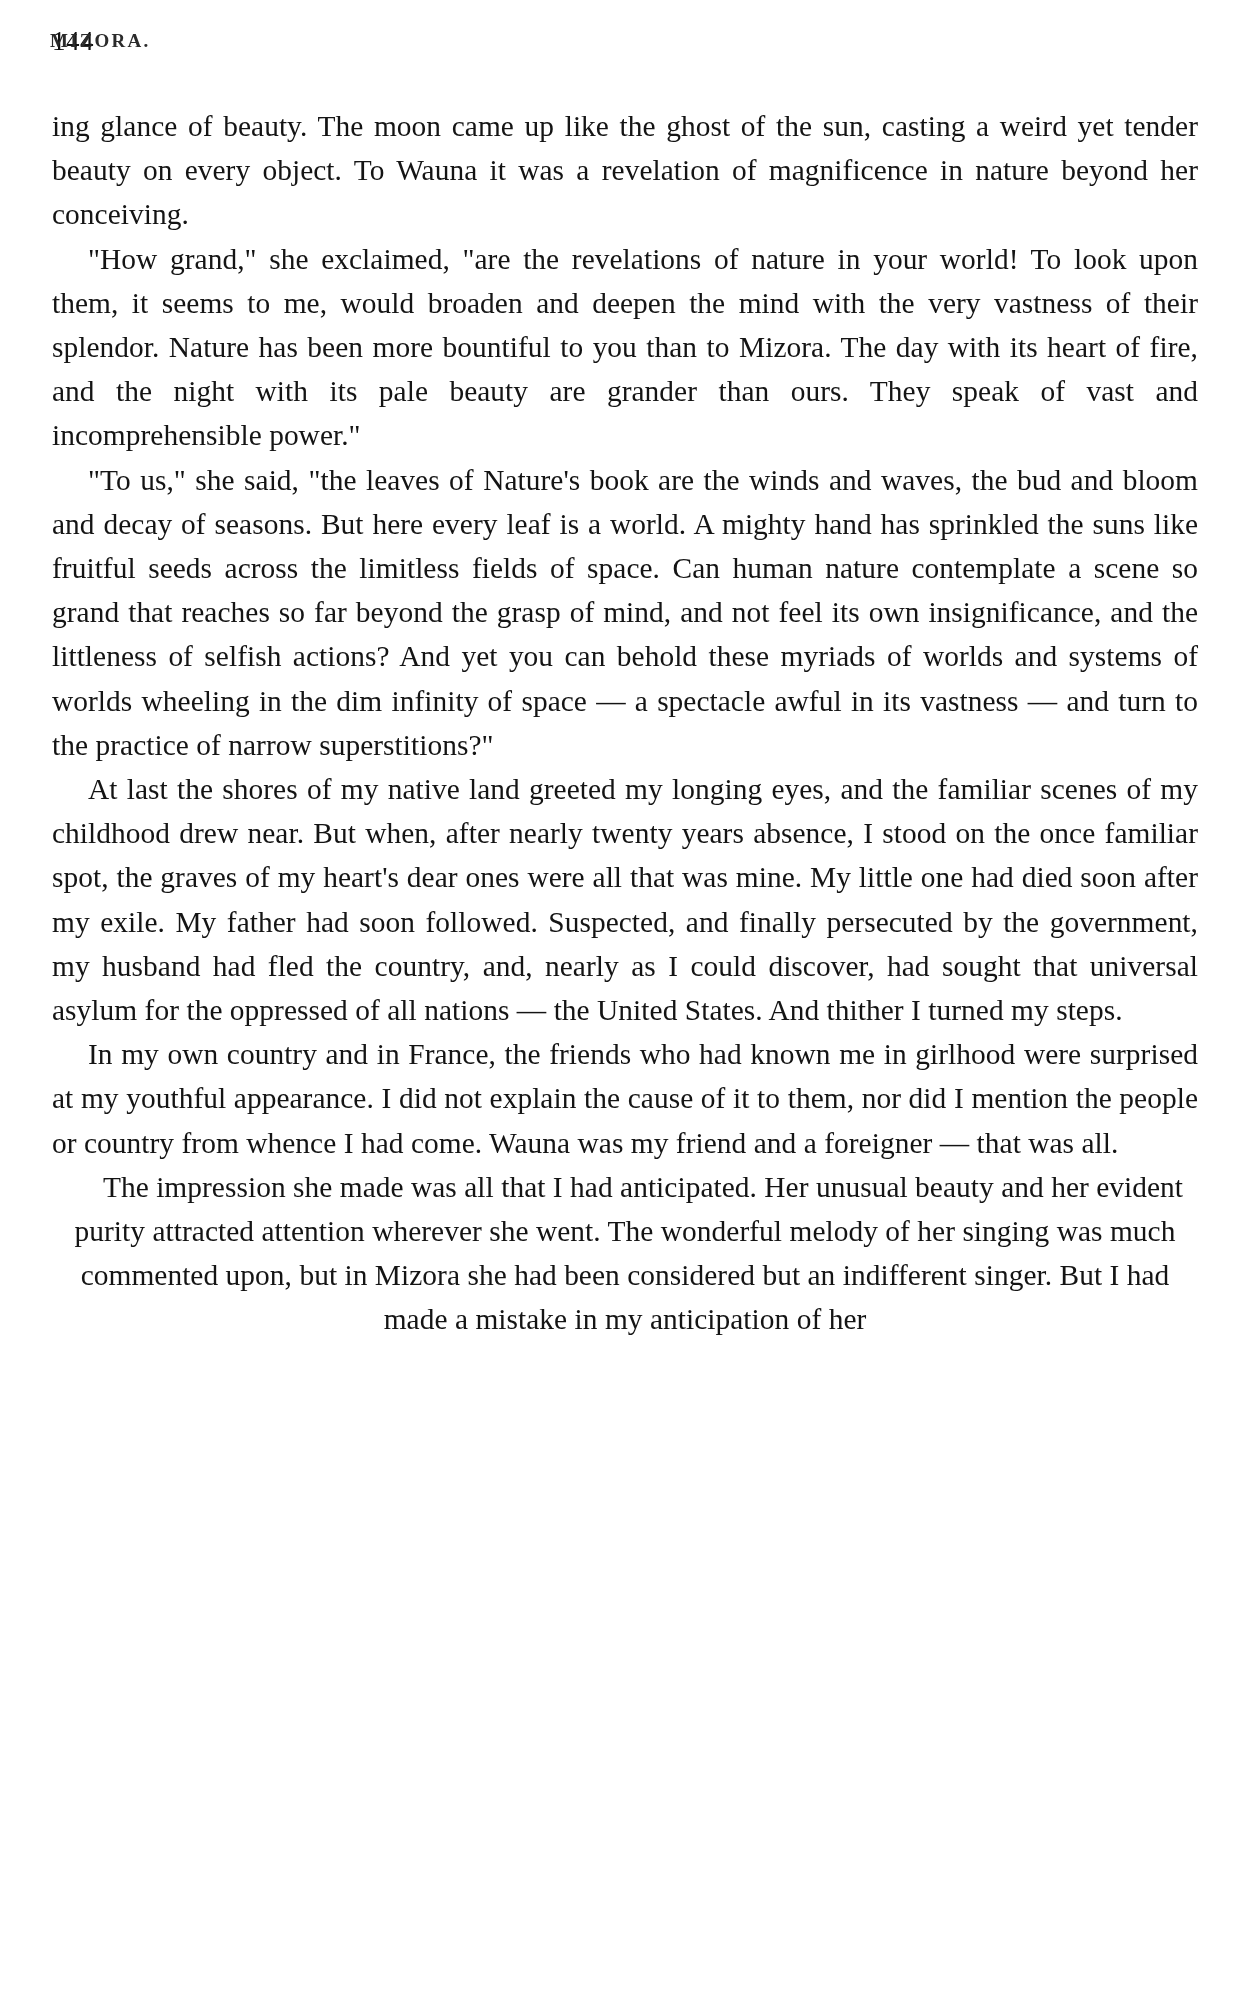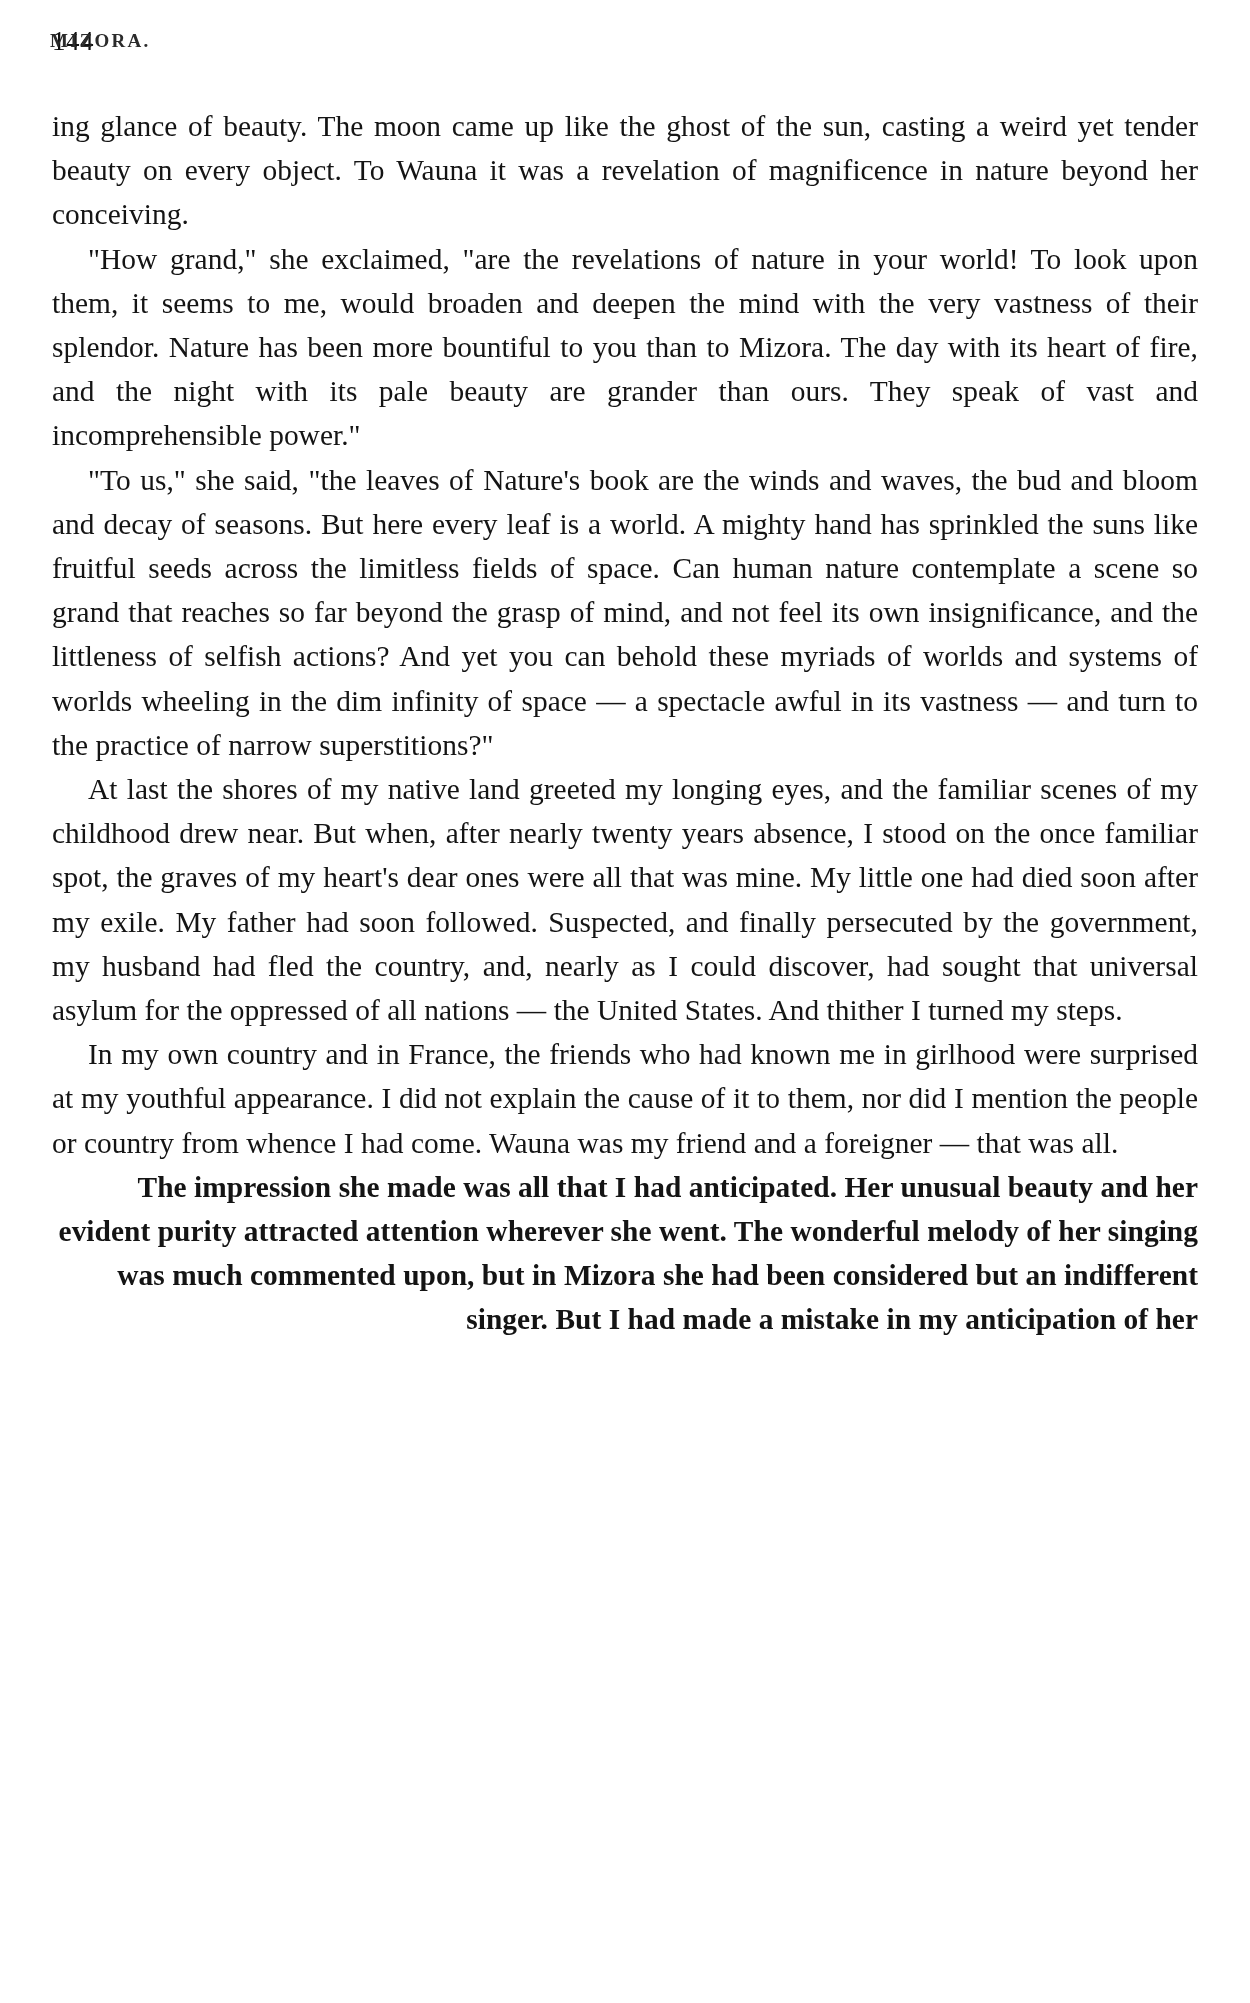--- a/index.html
+++ b/index.html
@@ -60,22 +60,21 @@
     letter-spacing: 0.05px;
   }
   .body-text p {
     margin: 0;
     text-indent: 0;
   }
   .body-text p.indent {
     text-indent: 36px;
   }
   .body-text p:last-child {
-    text-align: right;
-    font-weight: bold;
+    text-align: center;
   }
 </style>
 </head>
 <body>
 
 <div class="page">
 
   <div class="running-head">
     <div class="page-number">144</div>
     <div class="book-title">MIZORA.</div>

